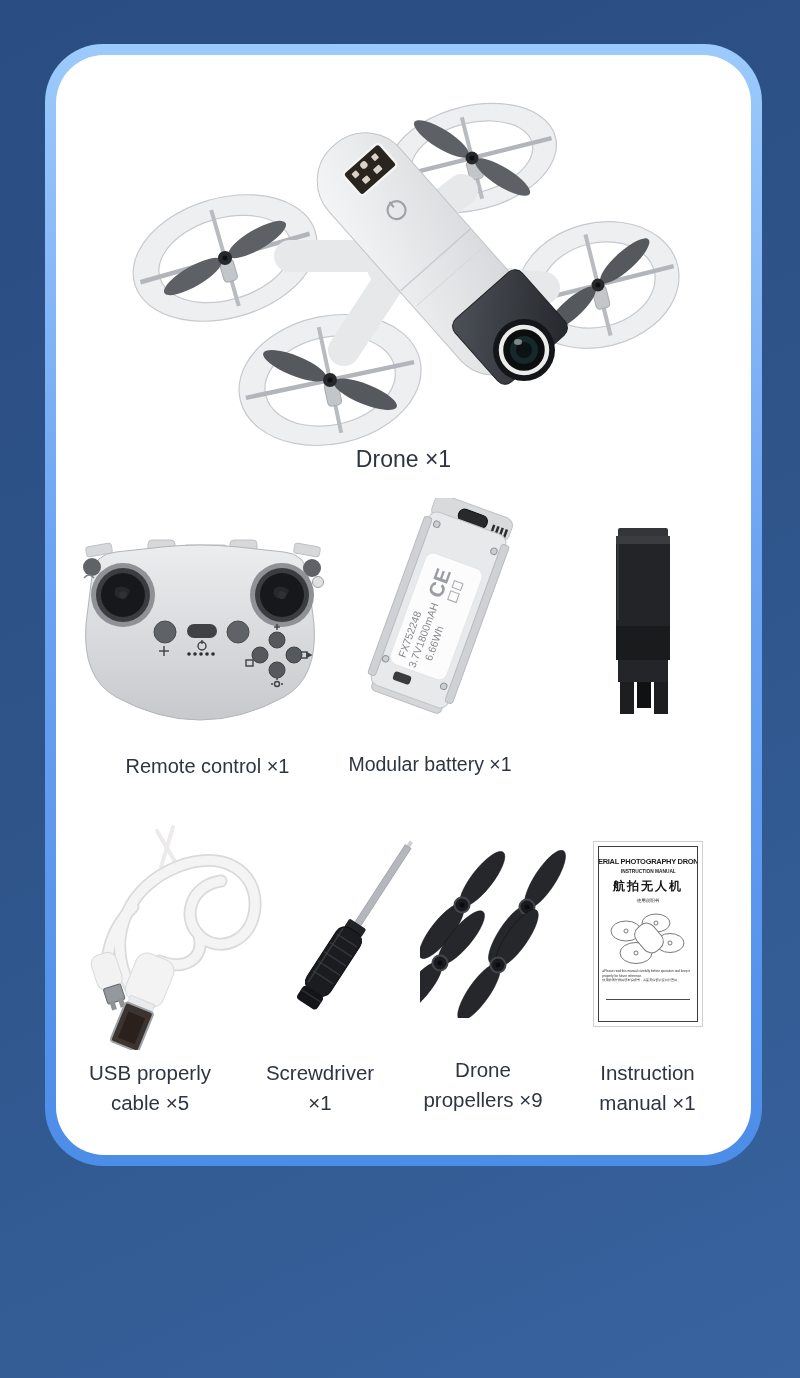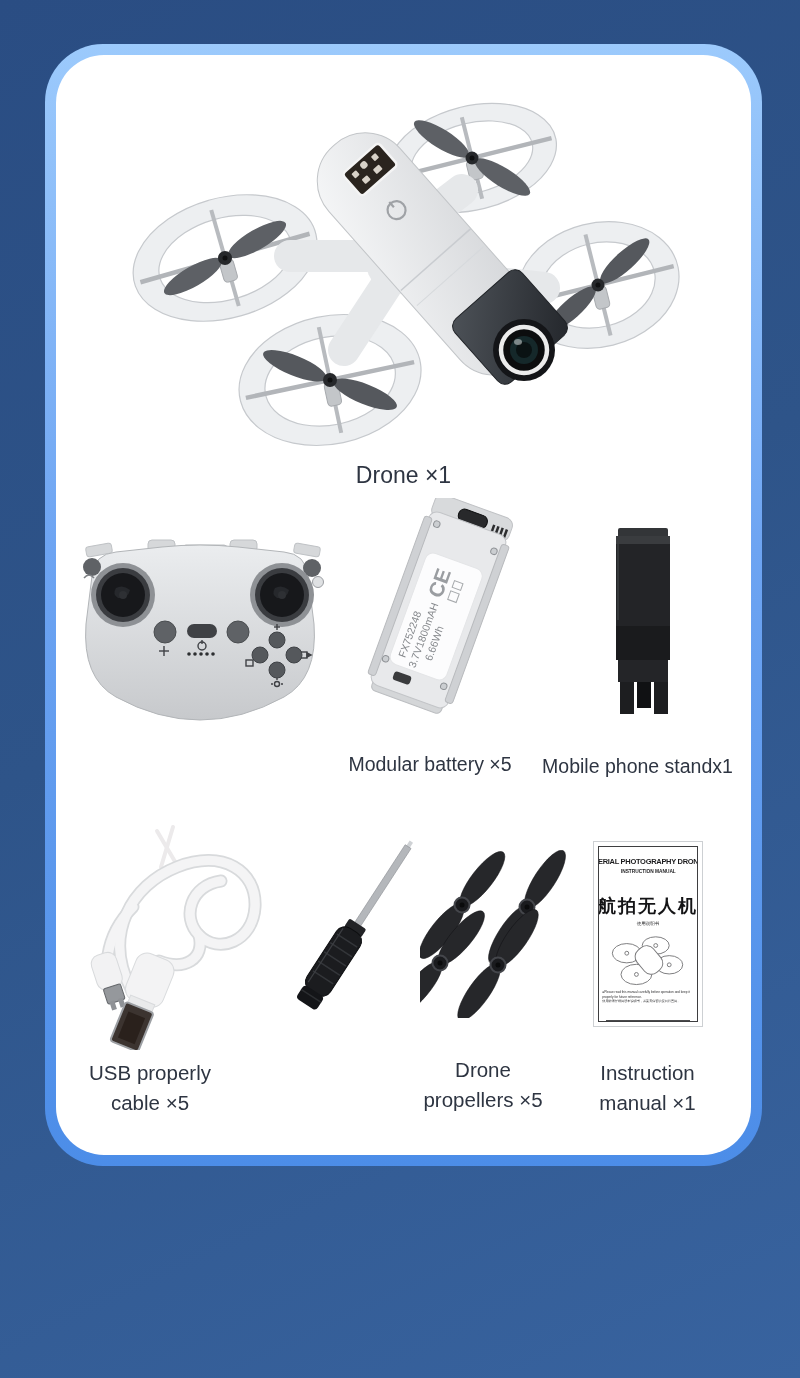--- a/index.html
+++ b/index.html
@@ -5,30 +5,30 @@
   html,body{margin:0;padding:0;}
   .stage{position:relative;width:800px;height:1378px;overflow:hidden;
          background:linear-gradient(155deg,#2a4d83 0%,#2e5489 45%,#38639f 100%);
          font-family:"Liberation Sans",sans-serif;color:#2e3542;}
   .card-frame{position:absolute;left:45px;top:44px;width:717px;height:1122px;
          border-radius:58px;background:linear-gradient(180deg,#9ccafc 0%,#6da4f2 45%,#4c8de8 100%);
          padding:0;box-sizing:border-box;}
   .card{position:absolute;left:11px;top:11px;width:695px;height:1100px;border-radius:48px;background:#ffffff;}
   .abs{position:absolute;}
   .cap{position:absolute;text-align:center;font-size:20px;color:#2e3542;}
-  .cap-drone{left:55px;top:446px;width:697px;font-size:23px;margin-top:16px;}
+  .cap-drone{left:55px;top:446px;width:697px;font-size:23px;}
   .cap2{position:absolute;text-align:center;font-size:20.5px;line-height:30px;color:#2e3542;}
   
   .manual{position:absolute;left:593px;top:841px;width:110px;height:186px;background:#ffffff;
           border:1px solid #cdd0d3;box-sizing:border-box;padding:4px;}
   .manual-inner{width:100%;height:100%;border:1px solid #3e3e40;box-sizing:border-box;
           display:flex;flex-direction:column;align-items:center;overflow:hidden;}
   .m-title{font-size:7.5px;font-weight:bold;letter-spacing:-0.3px;margin-top:10px;white-space:nowrap;color:#1c1c1e;}
   .m-sub{font-size:6px;font-weight:bold;transform:scale(.8);white-space:nowrap;margin-top:2px;color:#1c1c1e;}
-  .m-cn{font-size:18px;font-weight:bold;letter-spacing:2px;margin-top:20px;white-space:nowrap;color:#141416;}
+  .m-cn{font-size:12px;font-weight:bold;letter-spacing:2px;margin-top:4px;white-space:nowrap;color:#141416;}
   .m-cnsub{font-size:6px;transform:scale(.75);margin-top:1px;white-space:nowrap;color:#2a2a2c;}
   .m-art{margin-top:4px;}
   .m-note{font-size:6px;transform:scale(.52);transform-origin:center top;width:180%;
           text-align:left;line-height:1.45;margin-top:2px;color:#2a2a2c;}
   .m-rule{width:86%;border-top:1px solid #4a4a4c;margin-top:4px;}
 </style>
 </head>
 <body>
 
 <div class="stage">
@@ -246,22 +246,22 @@
     <rect x="6" y="16" width="54" height="90" fill="#232427"></rect>
     <rect x="6" y="16" width="54" height="8" fill="#3a3c3f"></rect>
     <rect x="6" y="106" width="54" height="34" fill="#1a1b1d"></rect>
     <rect x="8" y="140" width="50" height="22" fill="#242528"></rect>
     <rect x="10" y="162" width="14" height="32" fill="#1d1e20"></rect>
     <rect x="44" y="162" width="14" height="32" fill="#1d1e20"></rect>
     <rect x="27" y="162" width="14" height="26" fill="#101113"></rect>
     <line x1="8" y1="20" x2="8" y2="100" stroke="#3d3f42" stroke-width="1.5"></line>
   </svg>
 
-  <div class="cap" style="left:315px;top:753px;width:230px;font-size:19.5px">Modular battery ×5</div>
-  <div class="cap" style="left:525px;top:755px;width:225px;font-size:19.5px">Mobile phone standx1</div>
+  <div class="cap" style="left:80px;top:755px;width:255px;font-size:20px">Remote control ×1</div>
+  <div class="cap" style="left:315px;top:753px;width:230px;font-size:19.5px">Modular battery ×1</div>
 
   <svg class="abs" style="left:73px;top:815px" width="212" height="235" viewBox="0 0 212 235">
     <g stroke="#eceaeb" stroke-width="4" stroke-linecap="round">
       <line x1="100" y1="12" x2="88" y2="52"></line>
         <line x1="84" y1="16" x2="104" y2="50"></line>
     </g>
     <g fill="none" stroke-linecap="round" stroke-linejoin="round">
       <path d="M58,174 C30,120 58,70 104,52 C150,34 184,56 182,92 C180,126 146,140 126,120 C108,102 118,70 148,66" stroke="#d8dadc" stroke-width="13"></path>
       <path d="M126,120 C132,144 112,156 86,146" stroke="#d8dadc" stroke-width="13"></path>
       <path d="M35,140 C38,120 48,104 60,92" stroke="#d8dadc" stroke-width="13"></path>
@@ -360,19 +360,22 @@
         <span>●Please read this manual carefully before operation and keep it properly for future reference.</span><br>
         <span>使用前请仔细阅读本说明书，并妥善保管以便日后查阅。</span>
       </div>
       <div class="m-rule"></div>
     </div>
   </div>
 
   <div class="cap2" style="left:55px;top:1058px;width:190px">
     <span>USB properly</span><br><span>cable ×5</span>
   </div>
+  <div class="cap2" style="left:245px;top:1058px;width:150px">
+    <span>Screwdriver</span><br><span>×1</span>
+  </div>
   <div class="cap2" style="left:395px;top:1055px;width:176px">
-    <span>Drone</span><br><span>propellers ×5</span>
+    <span>Drone</span><br><span>propellers ×9</span>
   </div>
   <div class="cap2" style="left:570px;top:1058px;width:155px">
     <span>Instruction</span><br><span>manual ×1</span>
   </div>
 </div>
 
 </body></html>

